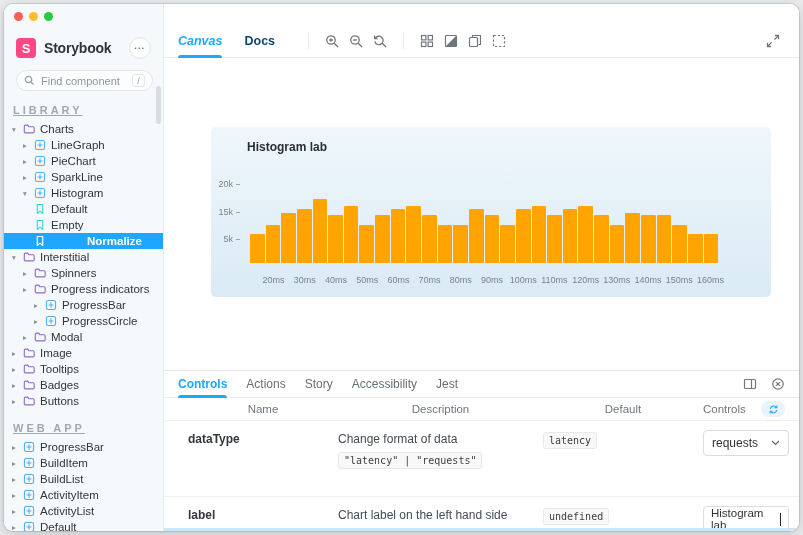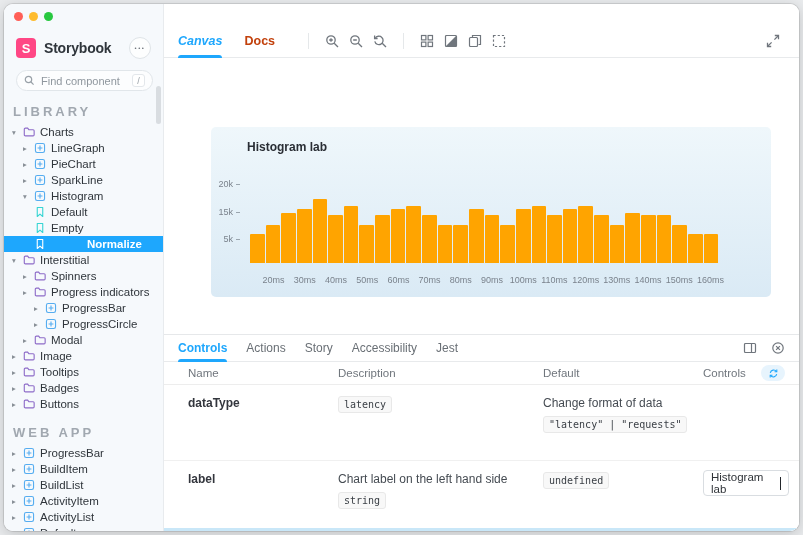--- a/index.html
+++ b/index.html
@@ -32,37 +32,37 @@
   .menu-btn { margin-left: auto; width: 22px; height: 22px; border-radius: 50%;
     border: 1px solid #DFE4E8; color: #6E747B; font-size: 6px; letter-spacing: 1.5px;
     display: flex; align-items: center; justify-content: center; background: #FDFEFE; cursor: pointer; }
   .search { display: flex; align-items: center; margin: 10px 10px 0 12px; height: 21px;
     border: 1px solid #E1E6EA; border-radius: 14px; background: #FCFDFE; padding: 0 7px; }
   .search input { border: 0; outline: 0; background: transparent; flex: 1; min-width: 0;
     font-size: 11px; color: #5A6067; margin-left: 6px; font-family: inherit; }
   .search input::placeholder { color: #8F979E; }
   .slash { width: 13px; height: 13px; border: 1px solid #E3E7EB; border-radius: 3px; background: #fff;
     font-size: 9px; color: #9AA1A8; display: flex; align-items: center; justify-content: center; }
-  .sect { margin: 13px 0 5px 9px; font-size: 13px; font-weight: bold; letter-spacing: 3px; color: #A1A8B0; }
+  .sect { margin: 13px 0 5px 9px; font-size: 11px; font-weight: bold; letter-spacing: 3px; color: #A1A8B0; text-decoration: underline; }
   .trow { display: flex; align-items: center; height: 16px; font-size: 11.5px; color: #2F353B; cursor: pointer; }
   .trow.d0 { padding-left: 8px; } .trow.d1 { padding-left: 19px; } .trow.d2 { padding-left: 30px; }
   .caret { width: 11px; font-size: 7.5px; color: #899097; flex: 0 0 11px; }
   .ic { width: 12px; height: 12px; margin-right: 5px; flex: 0 0 12px; }
   .ic.f { color: #8D6BC8; } .ic.c { color: #56ADF0; } .ic.s { color: #37D5D3; }
   .lbl { white-space: nowrap; }
   .trow.sel { background: #1EA7FD; color: #fff; font-weight: bold; gap: 36px; }
   .trow.sel .ic { color: #fff; }
   .sb-thumb { position: absolute; right: 2px; top: 82px; width: 5px; height: 38px;
     background: #D9DDE1; border-radius: 3px; }
   
   .main { position: absolute; left: 160px; right: 0; top: 0; bottom: 0; background: #fff; }
   .toolbar { position: absolute; left: 0; right: 0; top: 21px; height: 33px;
     border-bottom: 1px solid #E8EAEC; display: flex; align-items: center; padding: 0 14px; }
   .tab { position: relative; height: 33px; line-height: 33px; font-size: 12.5px; font-weight: bold;
-    color: #c2410c; margin-right: 22px; cursor: pointer; }
+    color: #0c4a6e; margin-right: 22px; cursor: pointer; }
   .tab.active { color: #1EA7FD; font-style: italic; }
   .tab.active::after { content: ""; position: absolute; left: 0; right: 0; bottom: 0; height: 3px;
     background: #1EA7FD; border-radius: 3px 3px 0 0; }
   .vsep { width: 1px; height: 16px; background: #E5E8EA; margin: 0 11px; }
   .ibtn { width: 14px; height: 14px; margin: 0 5px; cursor: pointer; color: #70767D; flex: 0 0 auto; }
   .ibtn svg { width: 100%; height: 100%; }
   .spacer { flex: 1; }
   
   .canvas-area { position: absolute; left: 0; right: 0; top: 54px; bottom: 161px; background: #fff; }
   .chart-card { position: absolute; left: 47px; top: 69px; width: 560px; height: 170px;
@@ -70,30 +70,30 @@
   .chart-title { position: absolute; left: 36px; top: 13px; font-size: 12px; font-weight: bold; color: #2A2E35; }
   .ytick { position: absolute; left: 0; width: 29px; text-align: right; font-size: 9px; color: #7A828C; }
   .ytick::after { content: ""; display: inline-block; width: 4px; border-top: 1px solid #9AA5AE;
     margin-left: 3px; vertical-align: middle; }
   .bars { position: absolute; left: 39px; bottom: 34px; width: 468px; height: 90px;
     display: flex; align-items: flex-end; gap: 1px; }
   .bar { flex: 1; border-radius: 1px 1px 0 0; }
   .xlabels { position: absolute; left: 47px; bottom: 12px; width: 468px; display: flex; }
   .xlabels span { flex: 1; text-align: center; font-size: 9px; color: #7A828C; }
   
-  .addon { position: absolute; left: 0; right: 0; bottom: 0; height: 197px; border-top: 1px solid #E6E8EA; background: #fff; }
+  .addon { position: absolute; left: 0; right: 0; bottom: 0; height: 161px; border-top: 1px solid #E6E8EA; background: #fff; }
   .addon-tabs { display: flex; align-items: center; height: 27px; padding: 0 14px; border-bottom: 1px solid #E8EAEC; }
   .atab { position: relative; height: 27px; line-height: 27px; font-size: 12px; color: #696F75; margin-right: 19px; cursor: pointer; }
   .atab.active { color: #1EA7FD; font-weight: bold; }
   .atab.active::after { content: ""; position: absolute; left: 0; right: 0; bottom: 0; height: 3px;
     background: #1EA7FD; border-radius: 3px 3px 0 0; }
   .addon-tabs .ibtn { margin: 0 0 0 14px; }
   .ctable { position: relative; }
   .thead, .trowt { display: grid; grid-template-columns: 150px 205px 160px 1fr; padding-left: 24px; }
-  .thead { height: 23px; align-items: center; font-size: 11.5px; color: #70767D; border-bottom: 1px solid #EDEDED; }
+  .thead { height: 23px; align-items: center; font-size: 11.5px; color: #70767D; border-bottom: 1px solid #EDEDED; text-align: center; }
   .thead .hcontrols { display: flex; align-items: center; justify-content: space-between; padding-right: 14px; }
   .reset-pill { width: 24px; height: 16px; border-radius: 9px; background: #E7F4FD; display: flex;
     align-items: center; justify-content: center; cursor: pointer; }
   .reset-pill svg { width: 11px; height: 11px; }
   .trowt { border-bottom: 1px solid #F0F0F0; padding-top: 9px; padding-bottom: 27px; }
   .rname { font-size: 12px; font-weight: bold; color: #33363D; padding-top: 2px; }
   .rdesc { font-size: 12px; color: #454B52; padding-top: 2px; }
   .chip { display: inline-block; margin-top: 6px; font-family: "DejaVu Sans Mono", "Liberation Mono", monospace;
     font-size: 10px; color: #3A3F45; background: #F8F8F8; border: 1px solid #E8E8E8; border-radius: 3px; padding: 2px 5px; }
   .chip.solo { margin-top: 0; }
@@ -458,24 +458,32 @@
                   <path d="M11.2 1.9v2.9H8.3"></path>
                   <path d="M11.1 7.9A4.3 4.3 0 0 1 3.2 9.3"></path>
                   <path d="M2.8 12.1V9.2h2.9"></path>
                 </svg>
             </span>
           </div>
         </div>
 
         <div class="trowt">
           <div class="rname">dataType</div>
-          <div><span class="chip solo">latency</span></div>
           <div>
             <div class="rdesc">Change format of data</div>
             <span class="chip">"latency" | "requests"</span>
+          </div>
+          <div><span class="chip solo">latency</span></div>
+          <div class="rctrl">
+            <div class="select">
+              <span>requests</span>
+              <svg width="9" height="6" viewBox="0 0 10 7" fill="none" stroke="#60666D" stroke-width="1.4">
+                  <path d="M1 1.2l4 4 4-4"></path>
+                </svg>
+            </div>
           </div>
         </div>
 
         <div class="trowt">
           <div class="rname">label</div>
           <div>
             <div class="rdesc">Chart label on the left hand side</div>
             <span class="chip">string</span>
           </div>
           <div><span class="chip solo">undefined</span></div>

